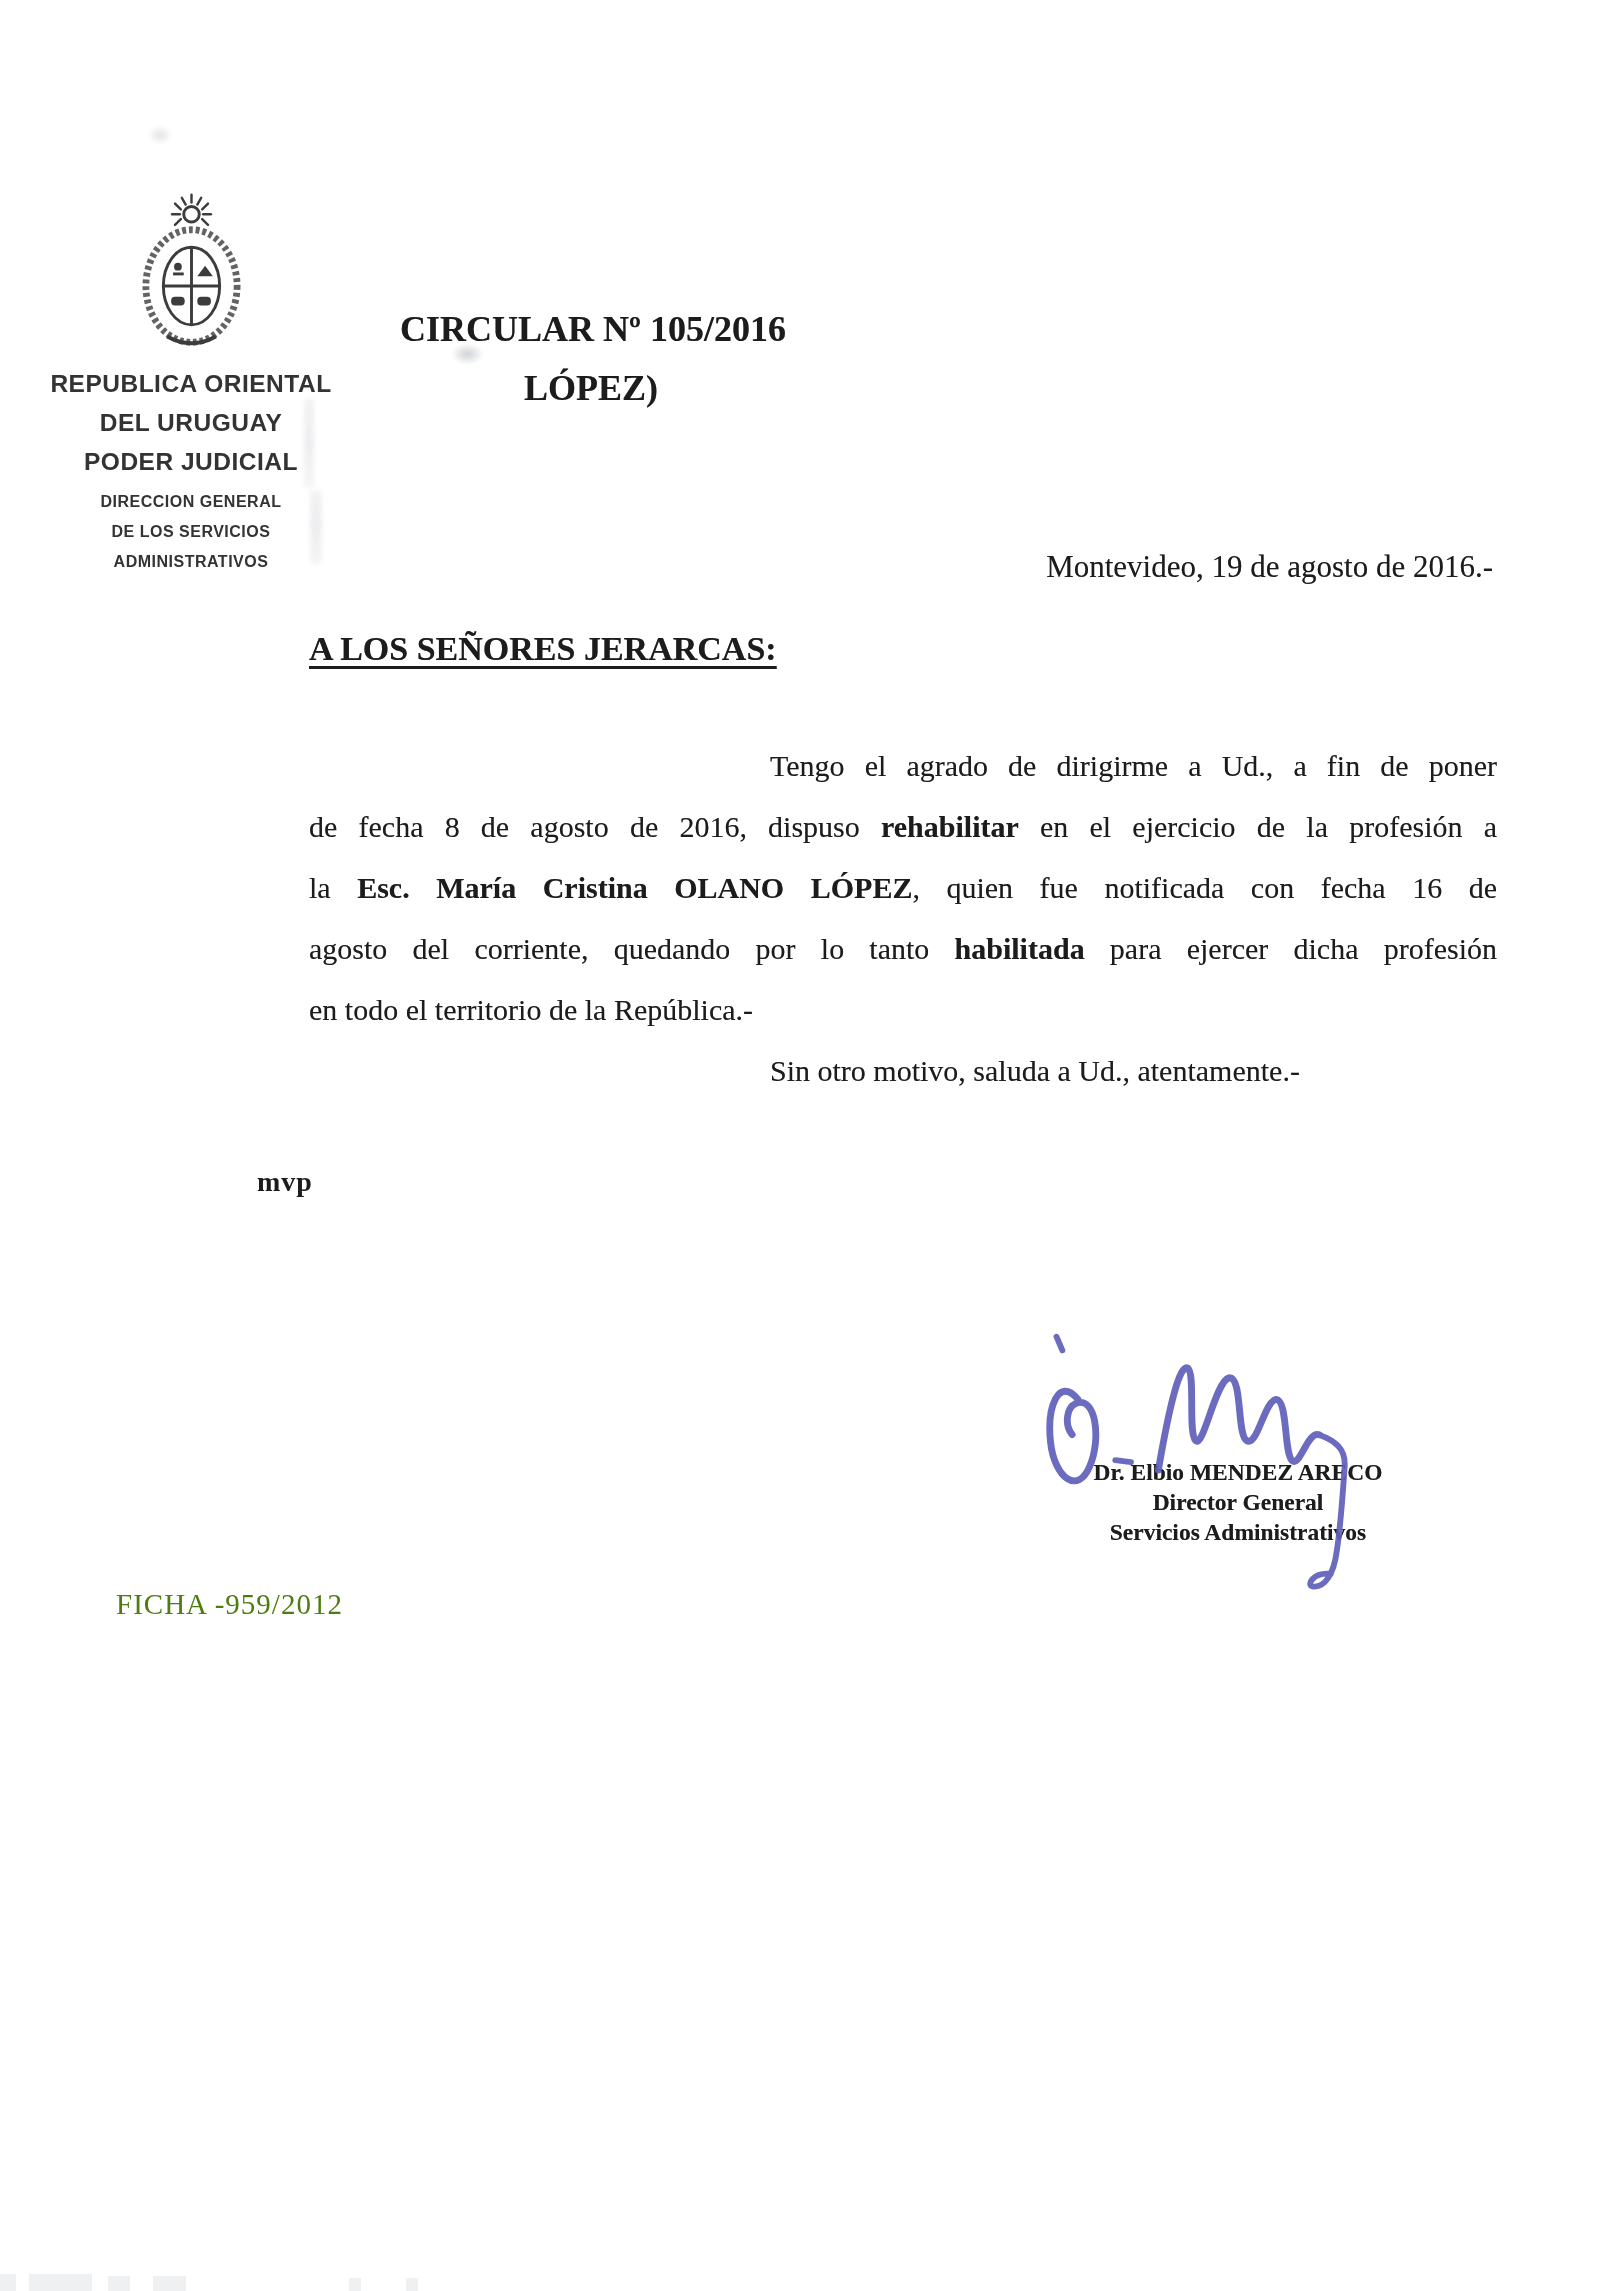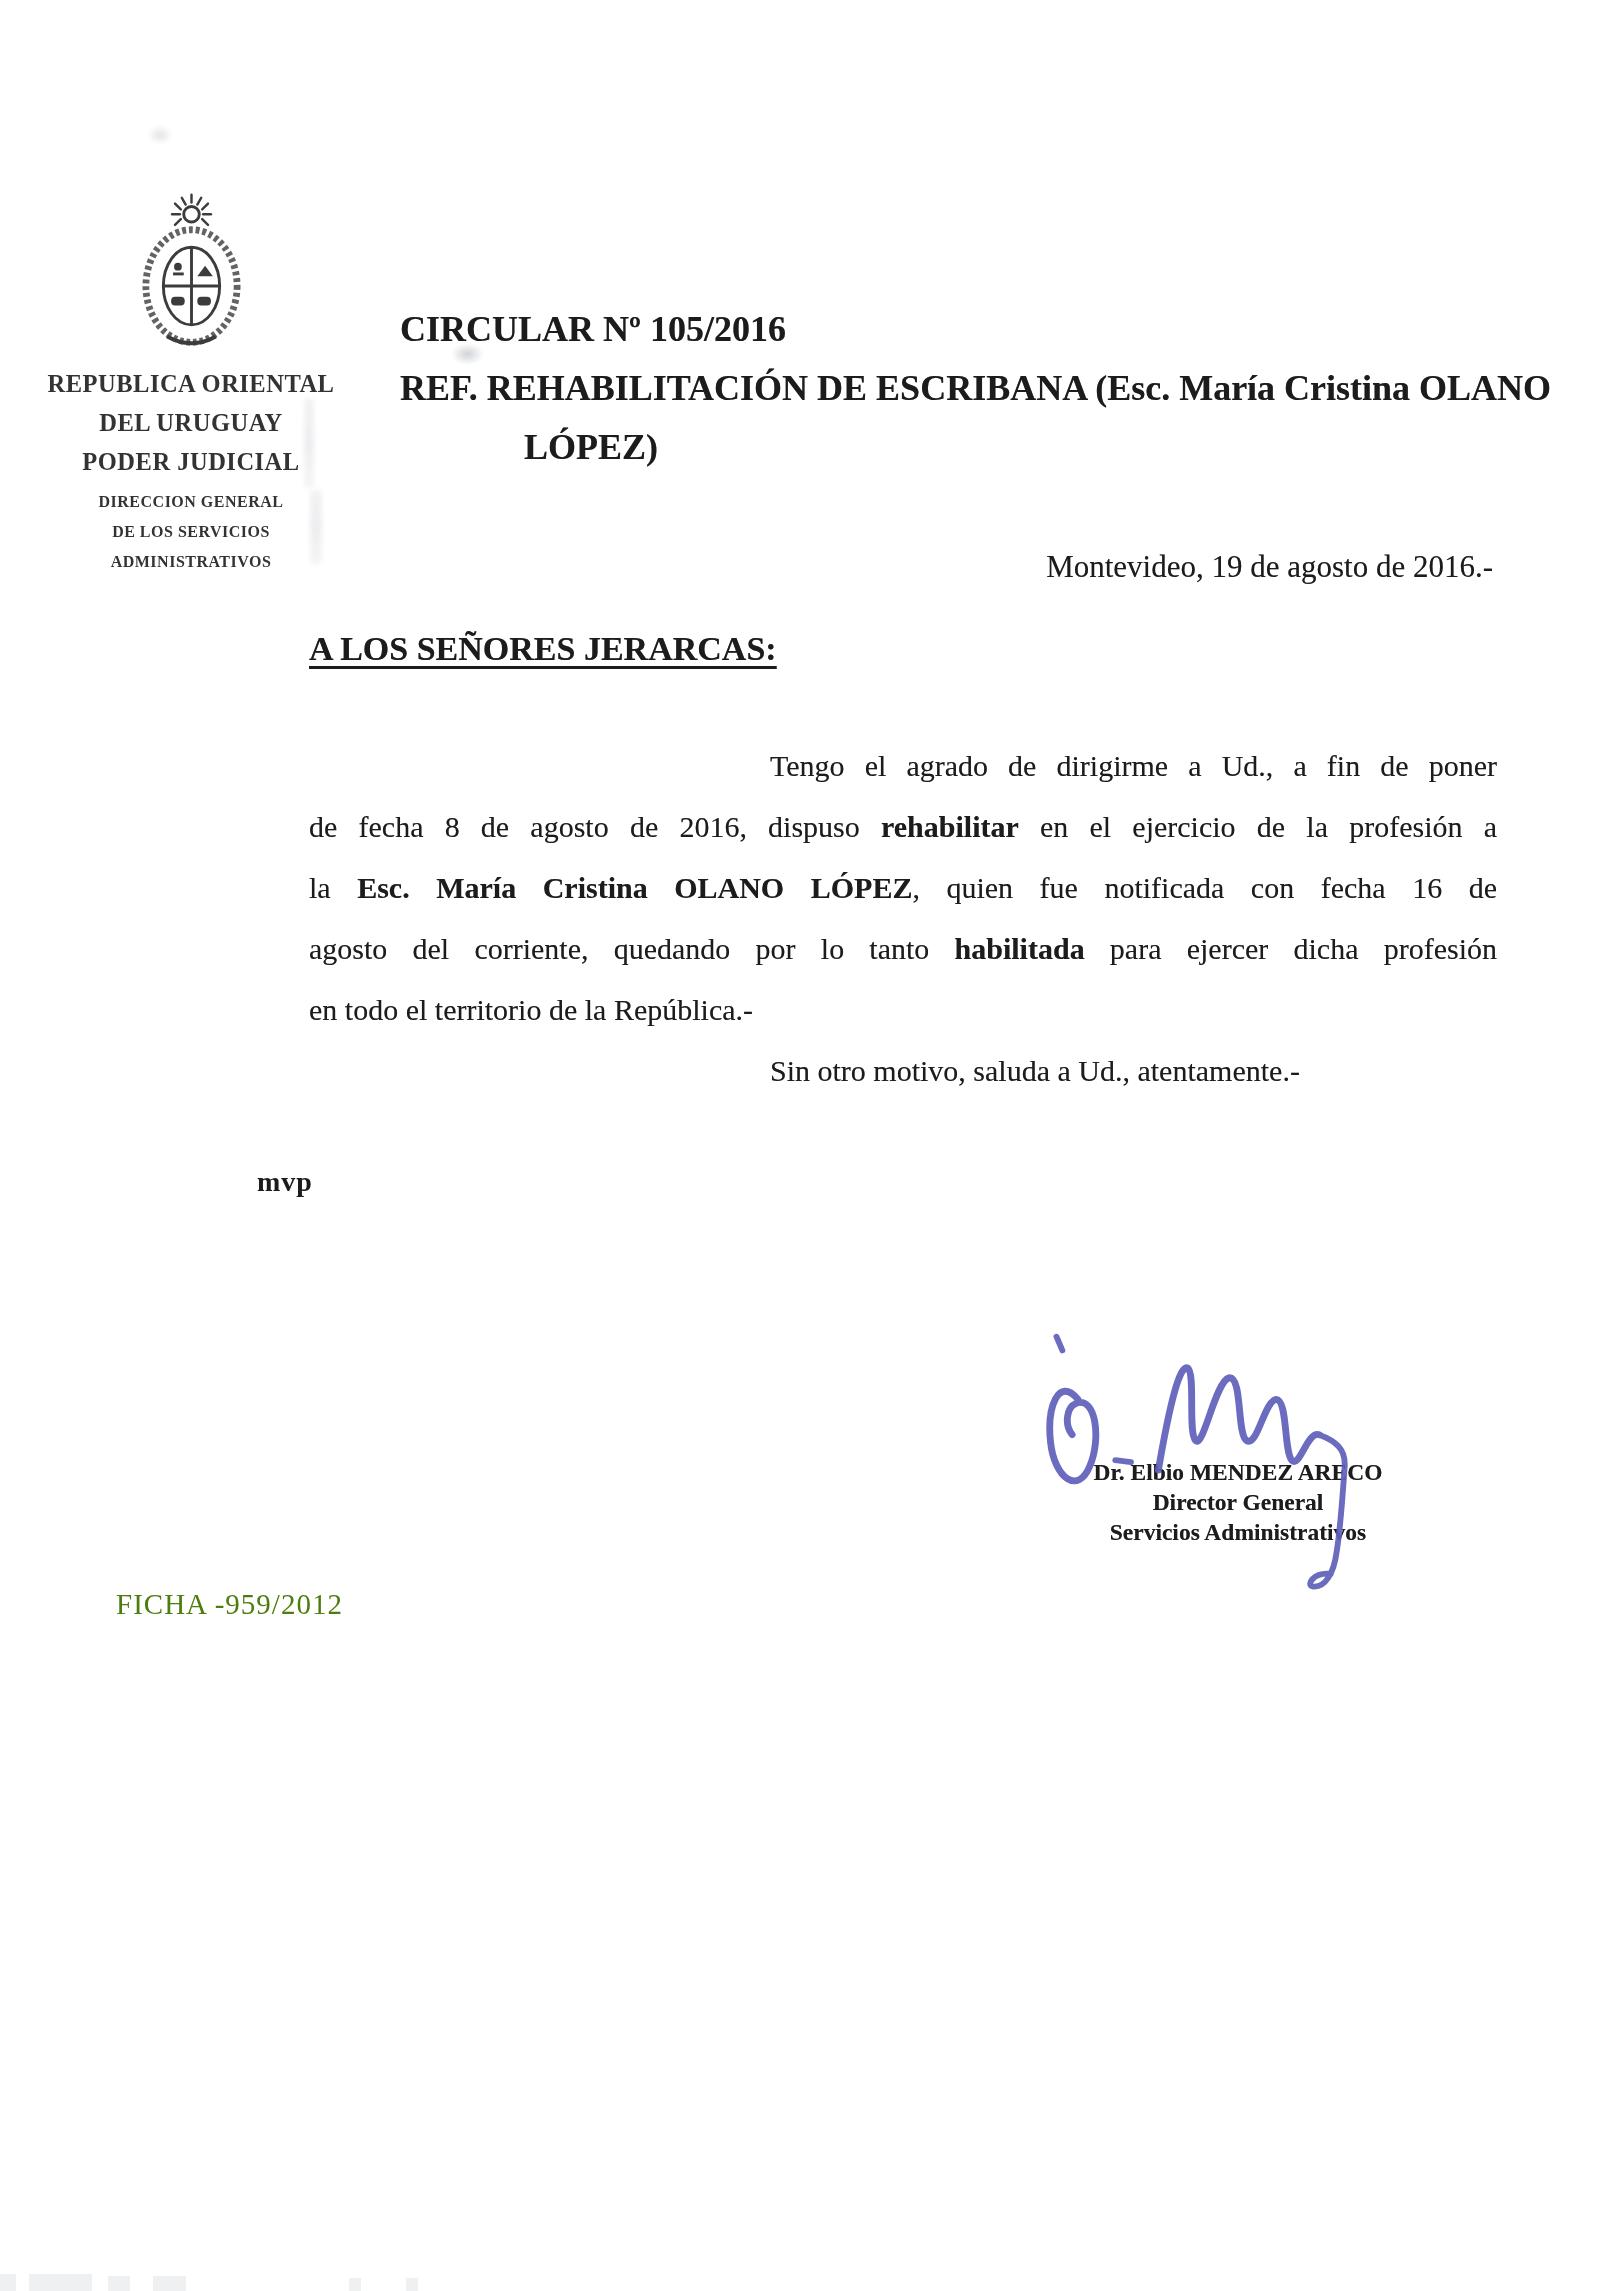--- a/index.html
+++ b/index.html
@@ -8,21 +8,21 @@
     width:1620px;height:2292px;
     background:#ffffff;
     overflow:hidden;
     font-family:"Liberation Serif", serif;
     color:#1c1c1c;
   }
   
   .letterhead{
     position:absolute;left:39px;top:189px;width:304px;
     text-align:center;
-    font-family:Liberation Serif, serif;
+    font-family:Liberation Sans, sans-serif;
     color:#333;
   }
   .coat{display:block;margin:0 auto 9.8px auto;}
   .lh-line{
     font-weight:700;font-size:24.5px;line-height:39px;
     letter-spacing:0.5px;white-space:nowrap;
   }
   .lh-line.tight{font-size:16px;line-height:30px;}
   .lh-line:nth-child(4){margin-top:5.9px;}
   
@@ -122,21 +122,20 @@
         <div class="lh-line">DEL URUGUAY</div>
         <div class="lh-line">PODER JUDICIAL</div>
         <div class="lh-line tight">DIRECCION GENERAL</div>
         <div class="lh-line tight">DE LOS SERVICIOS</div>
         <div class="lh-line tight">ADMINISTRATIVOS</div>
       </div>
   </div>
 
   <div class="hdr">
     <div class="hline">CIRCULAR Nº 105/2016</div>
-    <div class="hline">REF. REHABILITACIÓN DE ESCRIBANA (Esc. María Cristina OLANO</div>
     <div class="hline ref2">LÓPEZ)</div>
   </div>
 
   <div class="dateline">Montevideo, 19 de agosto de 2016.-</div>
   <div class="salutation">A LOS SEÑORES JERARCAS:</div>
 
   <div id="body-lines" class="body">
       <div class="body-line just indent"><span>Tengo el agrado de dirigirme a Ud., a fin de poner</span></div>
       <div class="body-line just"><span>de fecha 8 de agosto de 2016, dispuso </span><span class="bold">rehabilitar</span><span> en el ejercicio de la profesión a</span></div>
       <div class="body-line just"><span>la </span><span class="bold">Esc. María Cristina OLANO LÓPEZ</span><span>, quien fue notificada con fecha 16 de</span></div>

